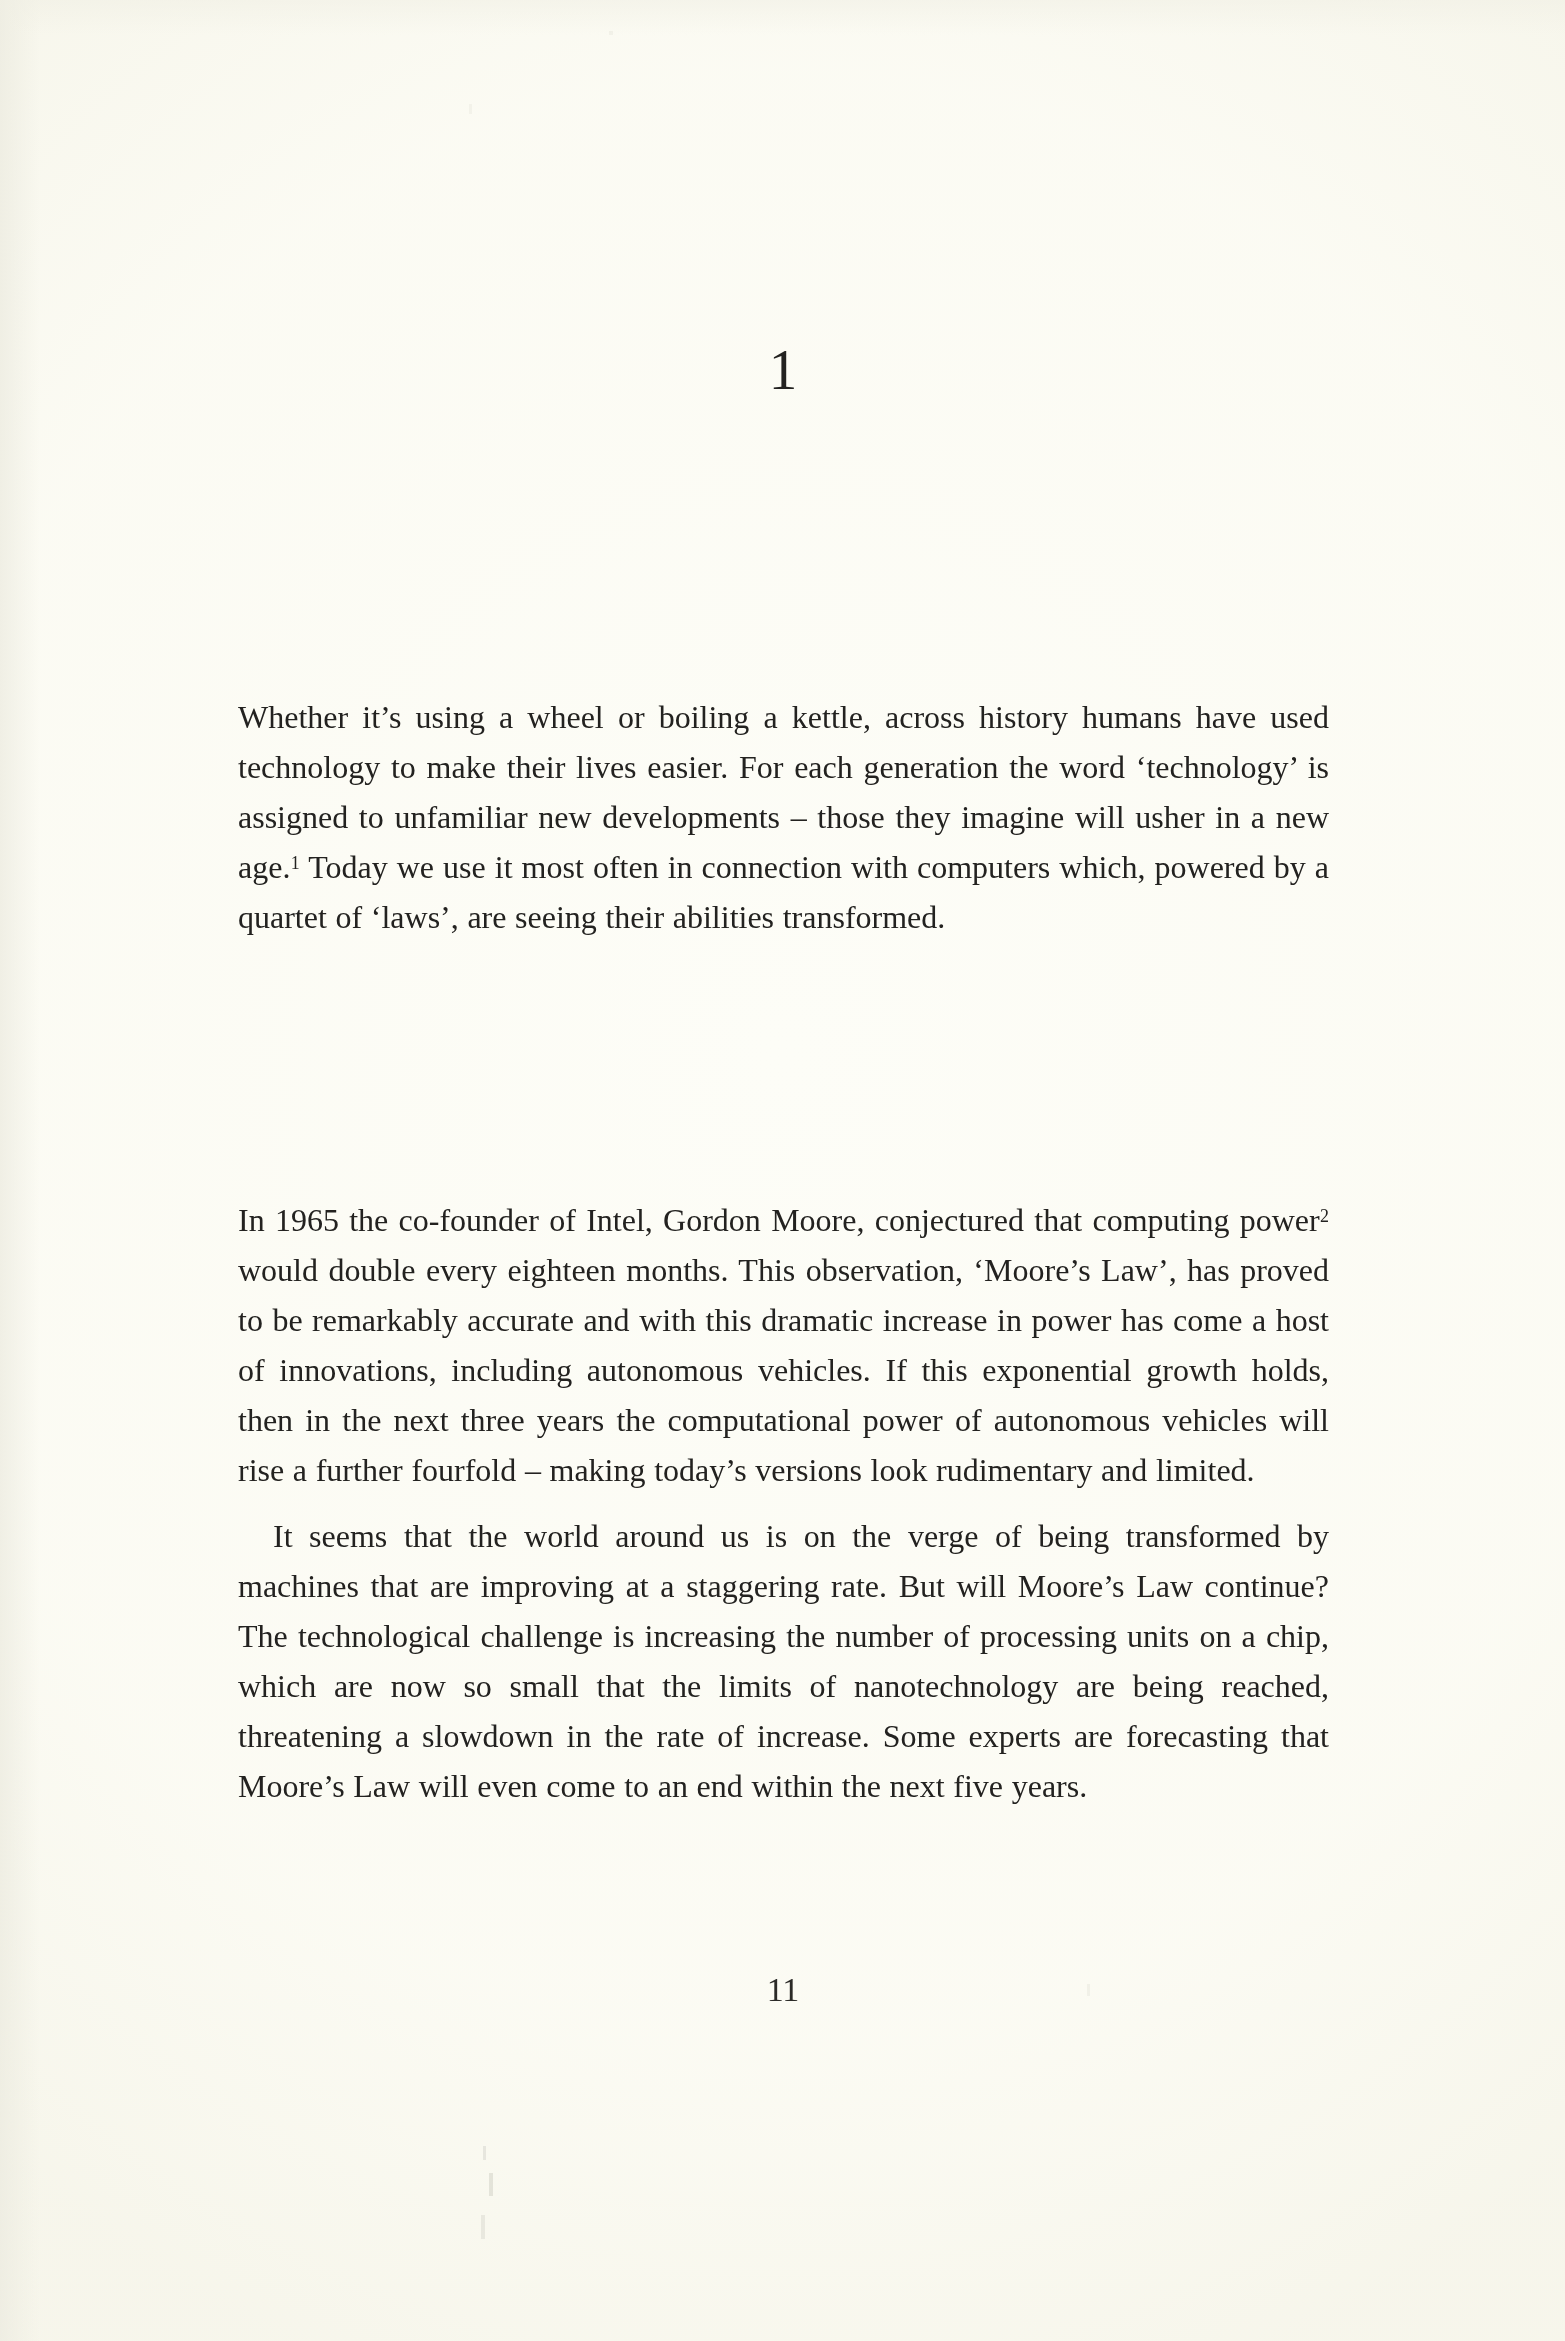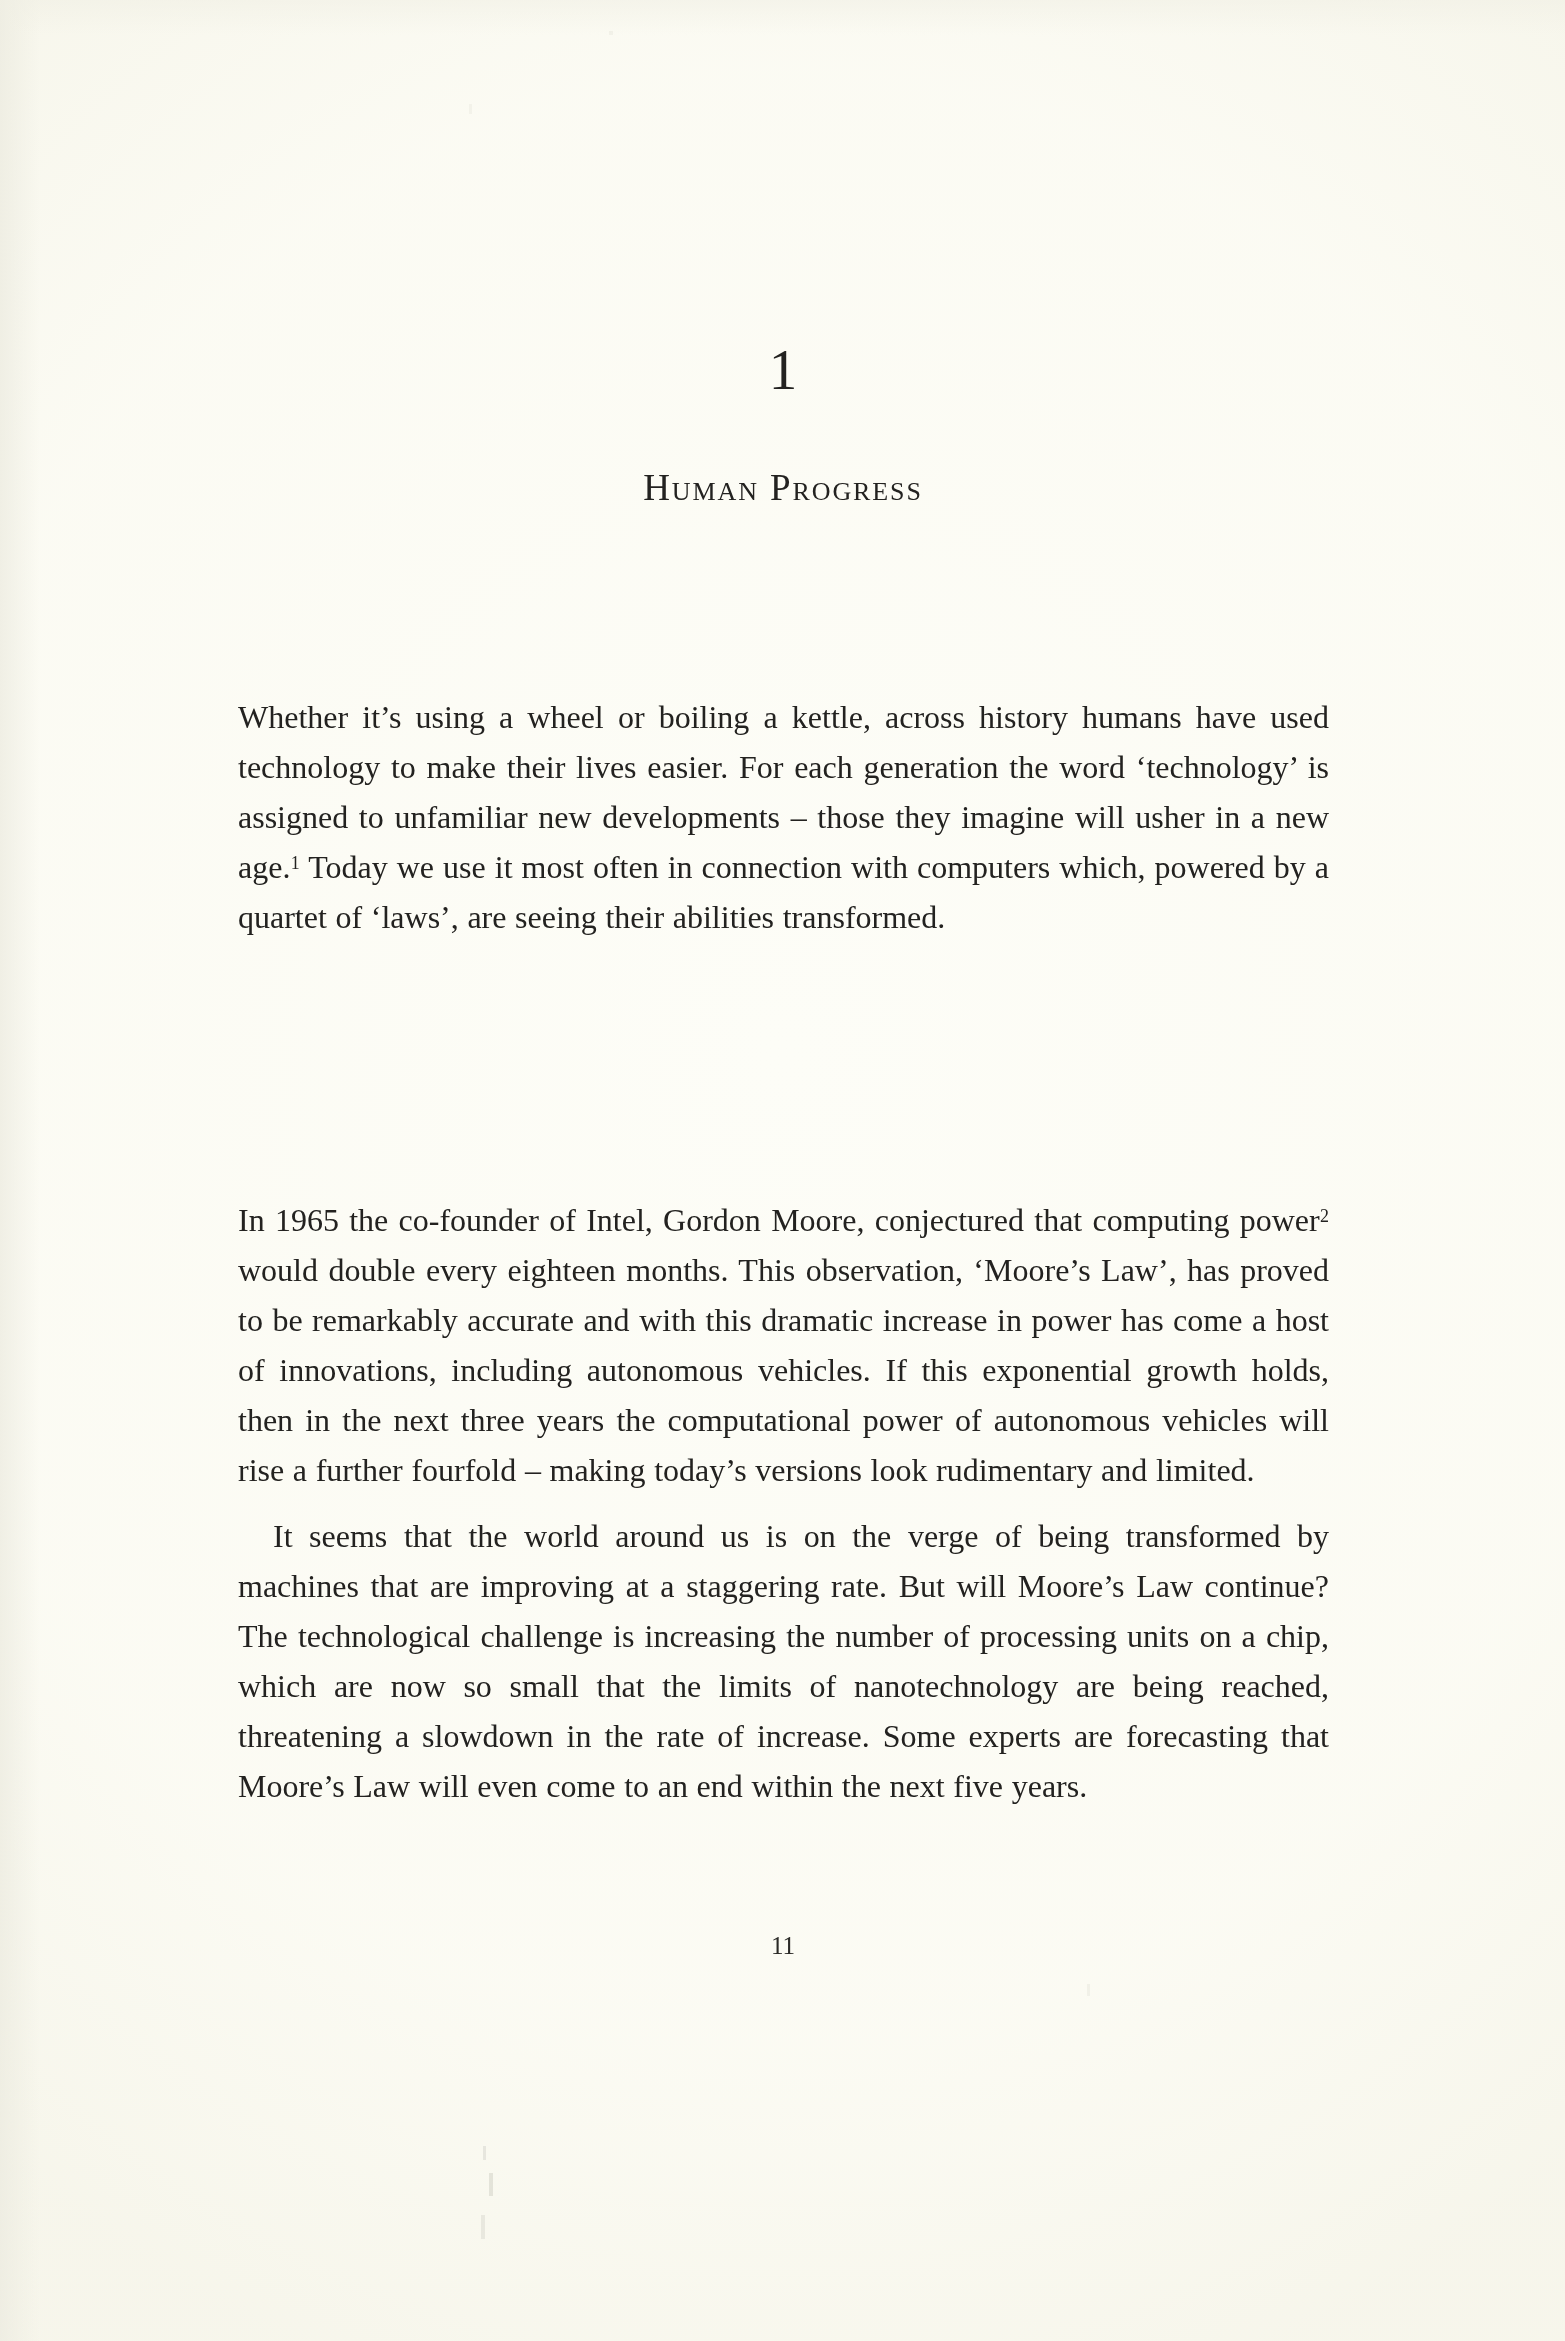--- a/index.html
+++ b/index.html
@@ -121,23 +121,23 @@
     position: absolute;
     left: 222px;
     top: 1179px;
     width: 1123px;
   }
 
   .folio {
     position: absolute;
     left: 0;
     right: 0;
-    top: 1928px;
+    top: 1972px;
     text-align: center;
-    font-size: 25px;
+    font-size: 34px;
     line-height: 35px;
     color: #2b2a27;
   }
 
   
   .speck {
     position: absolute;
     background: rgba(120,120,110,0.30);
     pointer-events: none;
   }
@@ -159,21 +159,20 @@
 
   <div class="speck s1"></div>
   <div class="speck s2"></div>
   <div class="speck s3"></div>
   <div class="speck s4"></div>
   <div class="speck s5"></div>
   <div class="speck s6"></div>
 
   <div class="chapter-number">1</div>
 
-  <h1 class="chapter-title">Human Progress</h1>
 
   <div class="body-text">
     <p class="para"><span>Whether it’s using a wheel or boiling a kettle, across history humans have used technology to make their lives easier. For each generation the word ‘technology’ is assigned to unfamiliar new developments – those they imagine will usher in a new age.</span><sup class="footnote-ref">1</sup><span> Today we use it most often in connection with computers which, powered by a quartet of ‘laws’, are seeing their abilities transformed.</span></p>
   </div>
 
 
   <div class="section-body">
 
     <p class="para"><span>In 1965 the co-founder of Intel, Gordon Moore, conjectured that computing power</span><sup class="footnote-ref">2</sup><span> would double every eighteen months. This observation, ‘Moore’s Law’, has proved to be remarkably accurate and with this dramatic increase in power has come a host of innovations, including autonomous vehicles. If this exponential growth holds, then in the next three years the computational power of autonomous vehicles will rise a further fourfold – making today’s versions look rudimentary and limited.</span></p>
 

